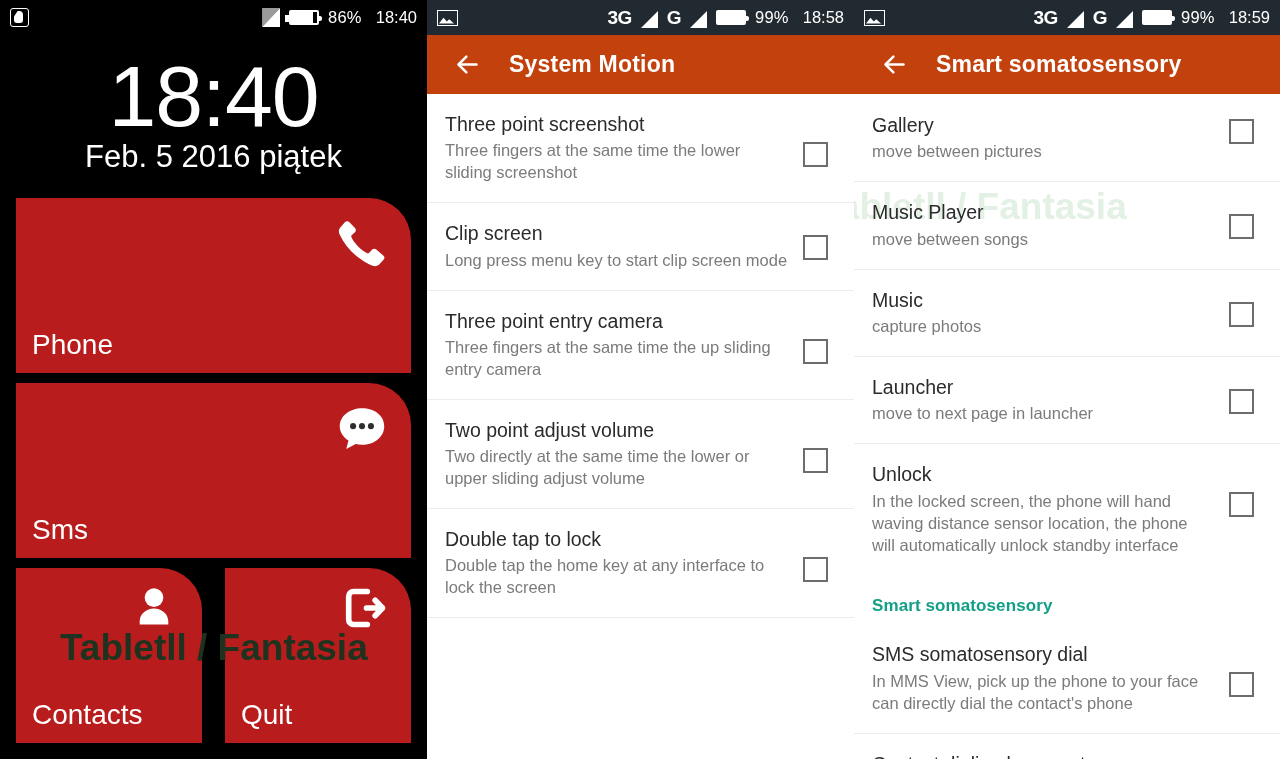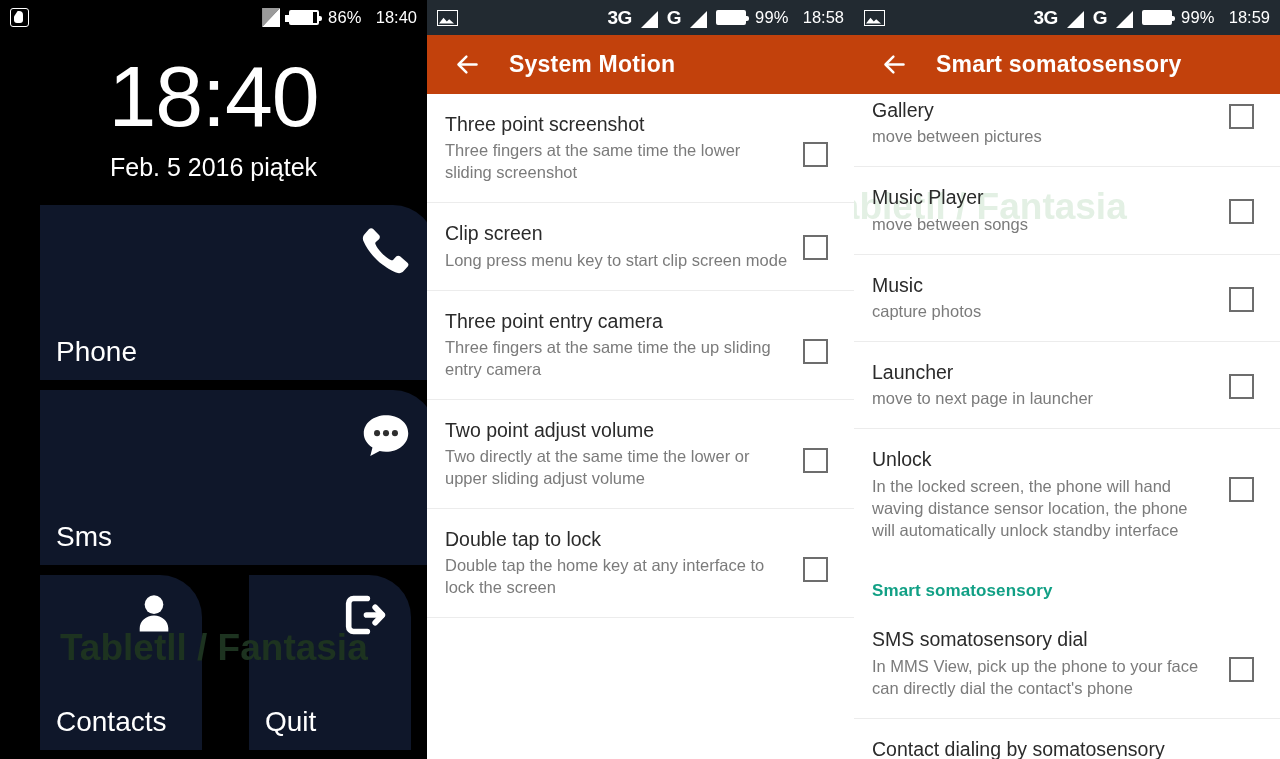--- a/index.html
+++ b/index.html
@@ -47,24 +47,24 @@
   .ic-batt:after { content:""; position:absolute; right:-5px; top:3.5px;
                    width:3px; height:5px; background:#fff; border-radius:0 2px 2px 0; }
   .ic-batt > i { display:block; height:100%; background:#fff; }
   .ic-batt.low { border-color:#fff; }
   .ic-batt.low:before { content:""; position:absolute; left:-6px; top:3px;
                         width:4px; height:7px; background:#fff; }
 
   
   .lock-clock { text-align:center; color:#fff; padding-top:18px; }
   .lock-time  { font-size:86px; font-weight:300; line-height:1.0; letter-spacing:-1px; }
-  .lock-date  { font-size:25px; font-weight:400; margin-top:14px; }
+  .lock-date  { font-size:31px; font-weight:400; }
 
   .tiles { margin-top:23px; padding:0 16px; }
-  .tile { background:#0f172a; position:relative;margin-left:24px; }
+  .tile { background:#b91c1c; position:relative; }
   .tile .tile-ico { position:absolute; right:20px; top:18px; color:#fff; }
   .tile .tile-label { position:absolute; left:16px; bottom:12px; color:#fff;
                       font-size:28px; font-weight:400; }
   .tile.full { width:395px; height:175px; border-radius:0 42px 0 0; margin-bottom:10px; }
   .tile-row { display:flex; gap:23px; }
   .tile.half { width:193px; height:175px; border-radius:0 42px 0 0; }
 
   svg.gl { display:block; }
 
   
@@ -271,21 +271,21 @@
             <path d="M11 5 4 12l7 7"></path>
         </svg>
       </span>
       <span class="title">Smart somatosensory</span>
     </div>
 
     <div class="list">
 
       <div class="wm on-light">Tabletll / Fantasia</div>
 
-      <div class="row" style="padding-top:4px">
+      <div class="row" style="padding-top:19px">
         <div class="texts">
           <div class="ttl">Gallery</div>
           <div class="sub">move between pictures</div>
         </div>
         <span class="cb" style="margin-top:6px"></span>
       </div>
 
       <div class="row">
         <div class="texts">
           <div class="ttl">Music Player</div>

